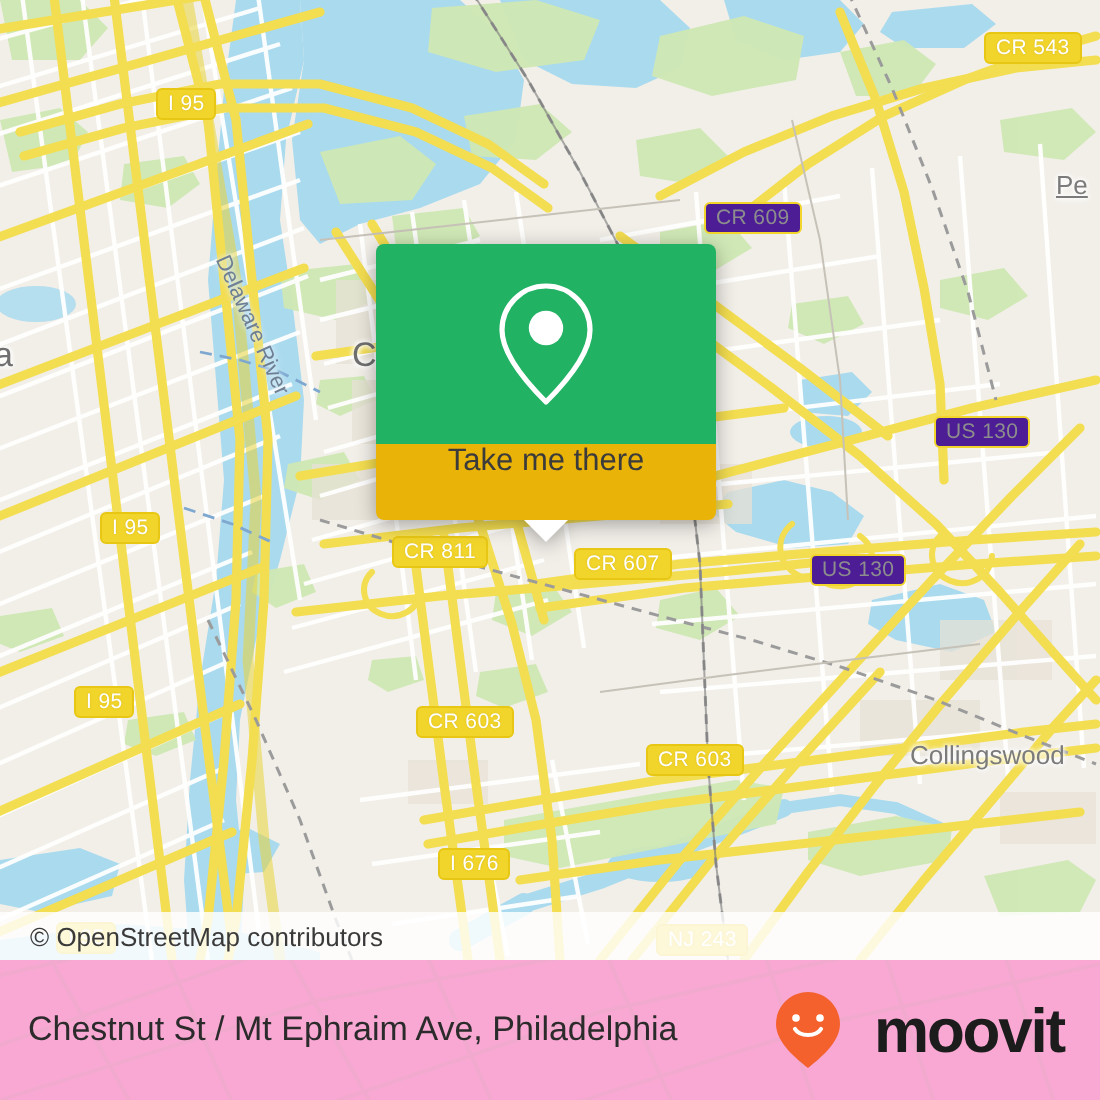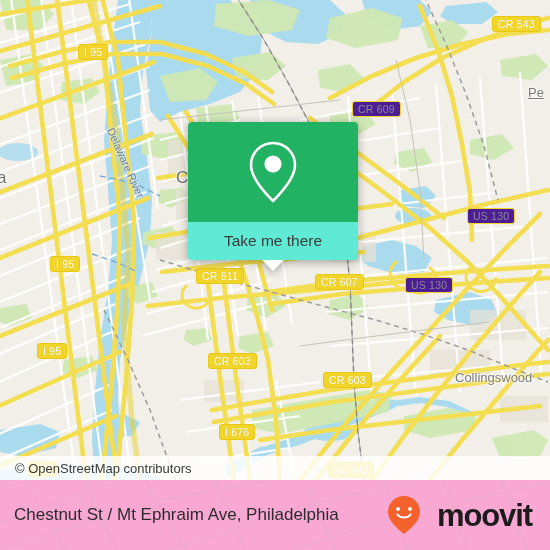--- a/index.html
+++ b/index.html
@@ -32,22 +32,22 @@
   
   #attrib { position:absolute; left:0; bottom:0; width:100%; height:24px;
             background:rgba(255,255,255,.82); display:flex; align-items:center; }
   #attrib span { font-size:13px; color:#3a3a3a; padding-left:15px; }
 
   
   #card { position:absolute; left:188px; top:122px; width:170px;
           filter:drop-shadow(0 2px 5px rgba(0,0,0,.33)); }
   #card-head { height:100px; border-radius:4px 4px 0 0;
                display:flex; align-items:center; justify-content:center; }
-  #card-foot { height:38px; background:#5eead4; border-radius:0 0 4px 4px;
-               display:flex; align-items:center; justify-content:center; }
+  #card-foot { height:38px; background:#eab308; border-radius:0 0 4px 4px;
+               display:flex; justify-content:center; }
   #card-foot span { font-size:15.5px; color:#3b3b3b; }
   #card-tail { position:absolute; left:50%; top:138px; transform:translateX(-50%);
                width:0; height:0; border-left:11px solid transparent;
                border-right:11px solid transparent; border-top:11px solid #ffffff; }
 
   
   #bottom { position:absolute; left:0; top:480px; width:550px; height:70px;
             background:#f9a8d4; overflow:hidden; }
   #bottom-bg { position:absolute; left:0; top:0; width:550px; height:70px; opacity:.12; }
   #bottom-inner { position:relative; width:100%; height:100%;
@@ -297,21 +297,21 @@
     <div class="place" style="left:455px; top:370px;">Collingswood</div>
 
     <div class="river" style="left:116px; top:126px; transform:rotate(66deg);">Delaware River</div>
 
     <div class="shield filled" style="left:78px;  top:44px;">I 95</div>
     <div class="shield filled" style="left:492px; top:16px;">CR 543</div>
     <div class="shield hollow" style="left:352px; top:101px;">CR 609</div>
     <div class="shield hollow" style="left:467px; top:208px;">US 130</div>
     <div class="shield filled" style="left:50px;  top:256px;">I 95</div>
     <div class="shield filled" style="left:196px; top:268px;">CR 811</div>
-    <div class="shield filled" style="left:315px; top:274px;">CR 607</div>
+    <div class="shield filled" style="left:287px; top:274px;">CR 607</div>
     <div class="shield hollow" style="left:405px; top:277px;">US 130</div>
     <div class="shield filled" style="left:37px;  top:343px;">I 95</div>
     <div class="shield filled" style="left:208px; top:353px;">CR 603</div>
     <div class="shield filled" style="left:323px; top:372px;">CR 603</div>
     <div class="shield filled" style="left:219px; top:424px;">I 676</div>
     <div class="shield filled" style="left:328px; top:462px;">NJ 243</div>
     <div class="shield filled" style="left:28px;  top:461px;">I 95</div>
 
     <div id="attrib">
       <span>© OpenStreetMap contributors</span>

